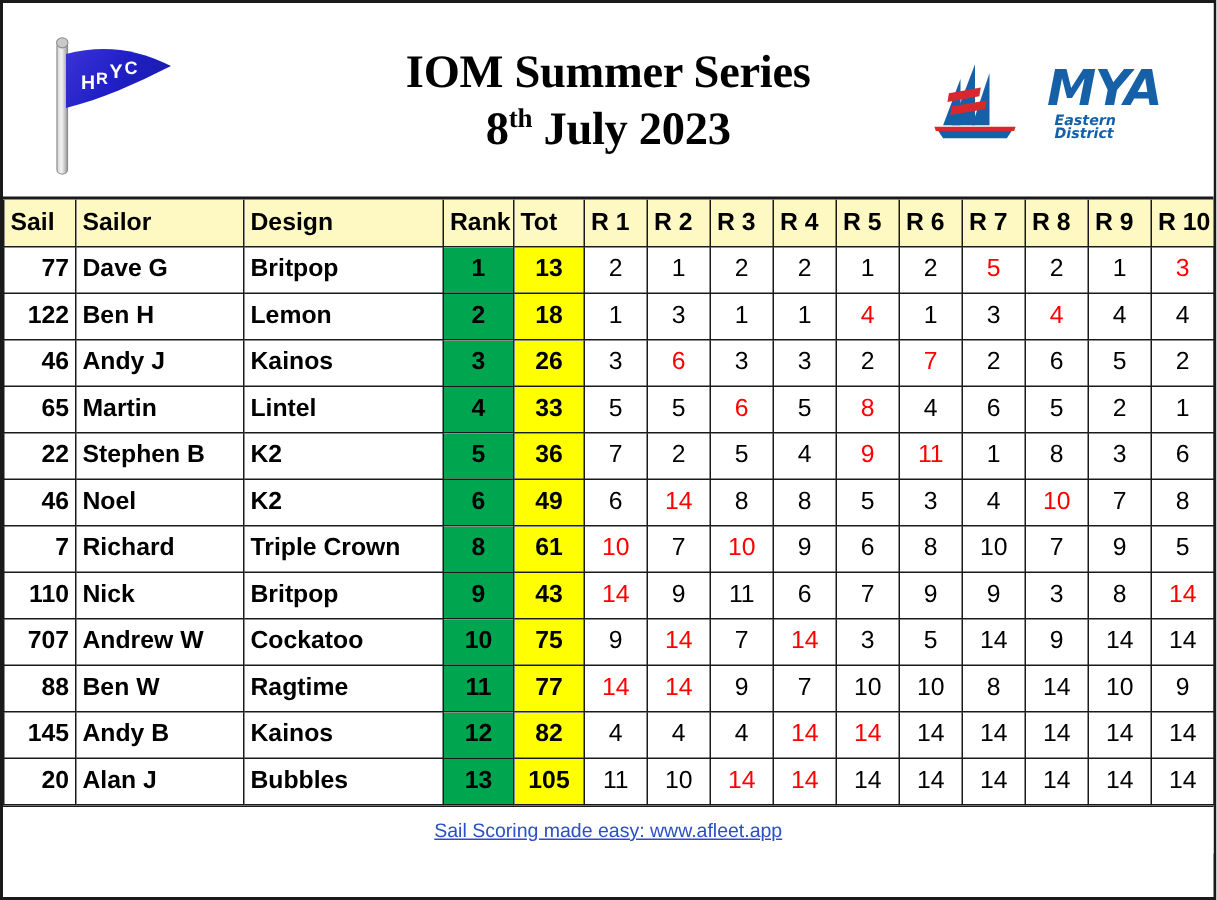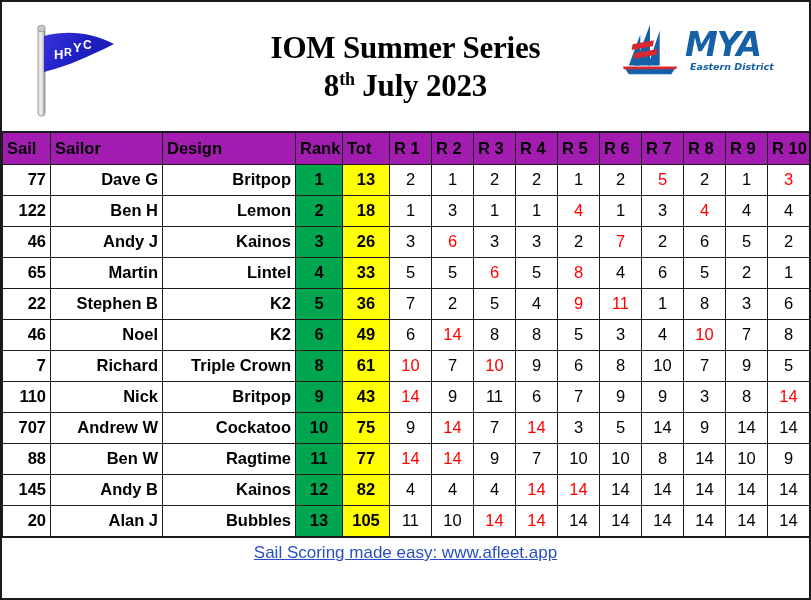--- a/index.html
+++ b/index.html
@@ -38,23 +38,23 @@
   .banner-title .line2{display:block;}
   .banner-title sup{font-size:0.58em;vertical-align:super;line-height:0;}
 
   
   .burgee{
     position:absolute;left:22px;top:14px;
     width:96px;height:104px;
   }
   
   .mya{
-    position:absolute;right:28px;top:12px;
+    position:absolute;right:28px;top:30px;
     width:160px;height:72px;
-    display:flex;align-items:center;gap:6px;
+    display:flex;align-items:center;gap:19px;
   }
   .mya-boats{width:58px;height:58px;flex:0 0 58px;}
   .mya-text{display:flex;flex-direction:column;align-items:flex-start;line-height:1;}
   .mya-word{
     font-family:"DejaVu Sans", sans-serif;
     font-weight:bold;font-style:italic;
     font-size:33px;color:#1660a8;letter-spacing:-1px;
   }
   .mya-sub{
     font-family:"DejaVu Sans", sans-serif;
@@ -75,26 +75,26 @@
     height:31px;
     box-sizing:border-box;
     font-weight:bold;
     color:#000000;
     white-space:nowrap;
     overflow:hidden;
   }
   thead th{
     text-align:left;
     font-size:16.5px;
-    background:#a21caf;
+    background:#fef9c3;
     border-top:none;
   }
   thead th.num{text-align:left;}
   td.sail{text-align:right;font-size:16.5px;}
-  td.sailor,td.design{text-align:right;font-size:16.5px;margin-left:27px;}
+  td.sailor,td.design{text-align:left;font-size:16.5px;margin-left:27px;}
   td.rank{
     text-align:center;
     background:#00a550;
     font-size:16.5px;
   }
   td.tot{
     text-align:center;
     background:#ffff00;
     font-size:16.5px;
   }
@@ -115,21 +115,21 @@
 
   
   .footer{
     height:32px;
     box-sizing:border-box;
     border-top:1px solid #1a1a1a;
     display:flex;align-items:center;justify-content:center;
     background:#ffffff;
   }
   .footer a{
-    font-size:17px;
+    font-size:13px;
     color:#2a4fc4;
     font-weight:normal;
     font-family:"Liberation Sans", sans-serif;
   }
 </style>
 </head>
 <body>
 
 <div id="sheet">
 

